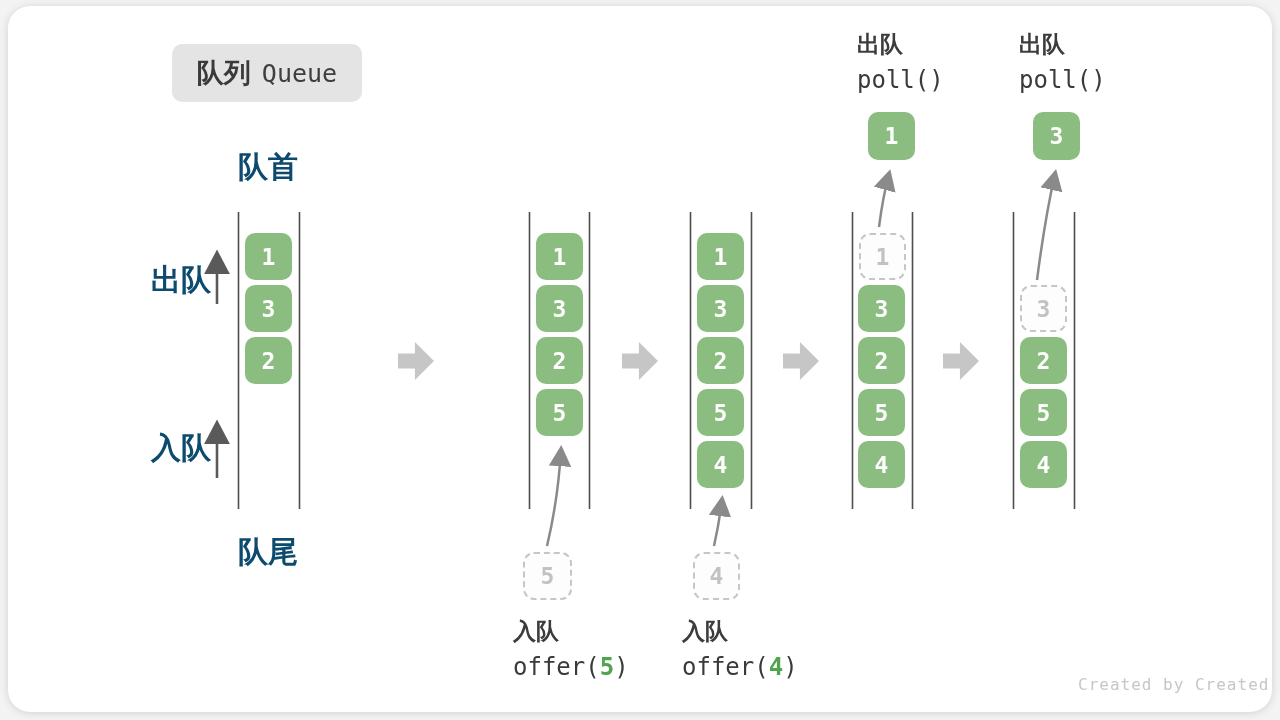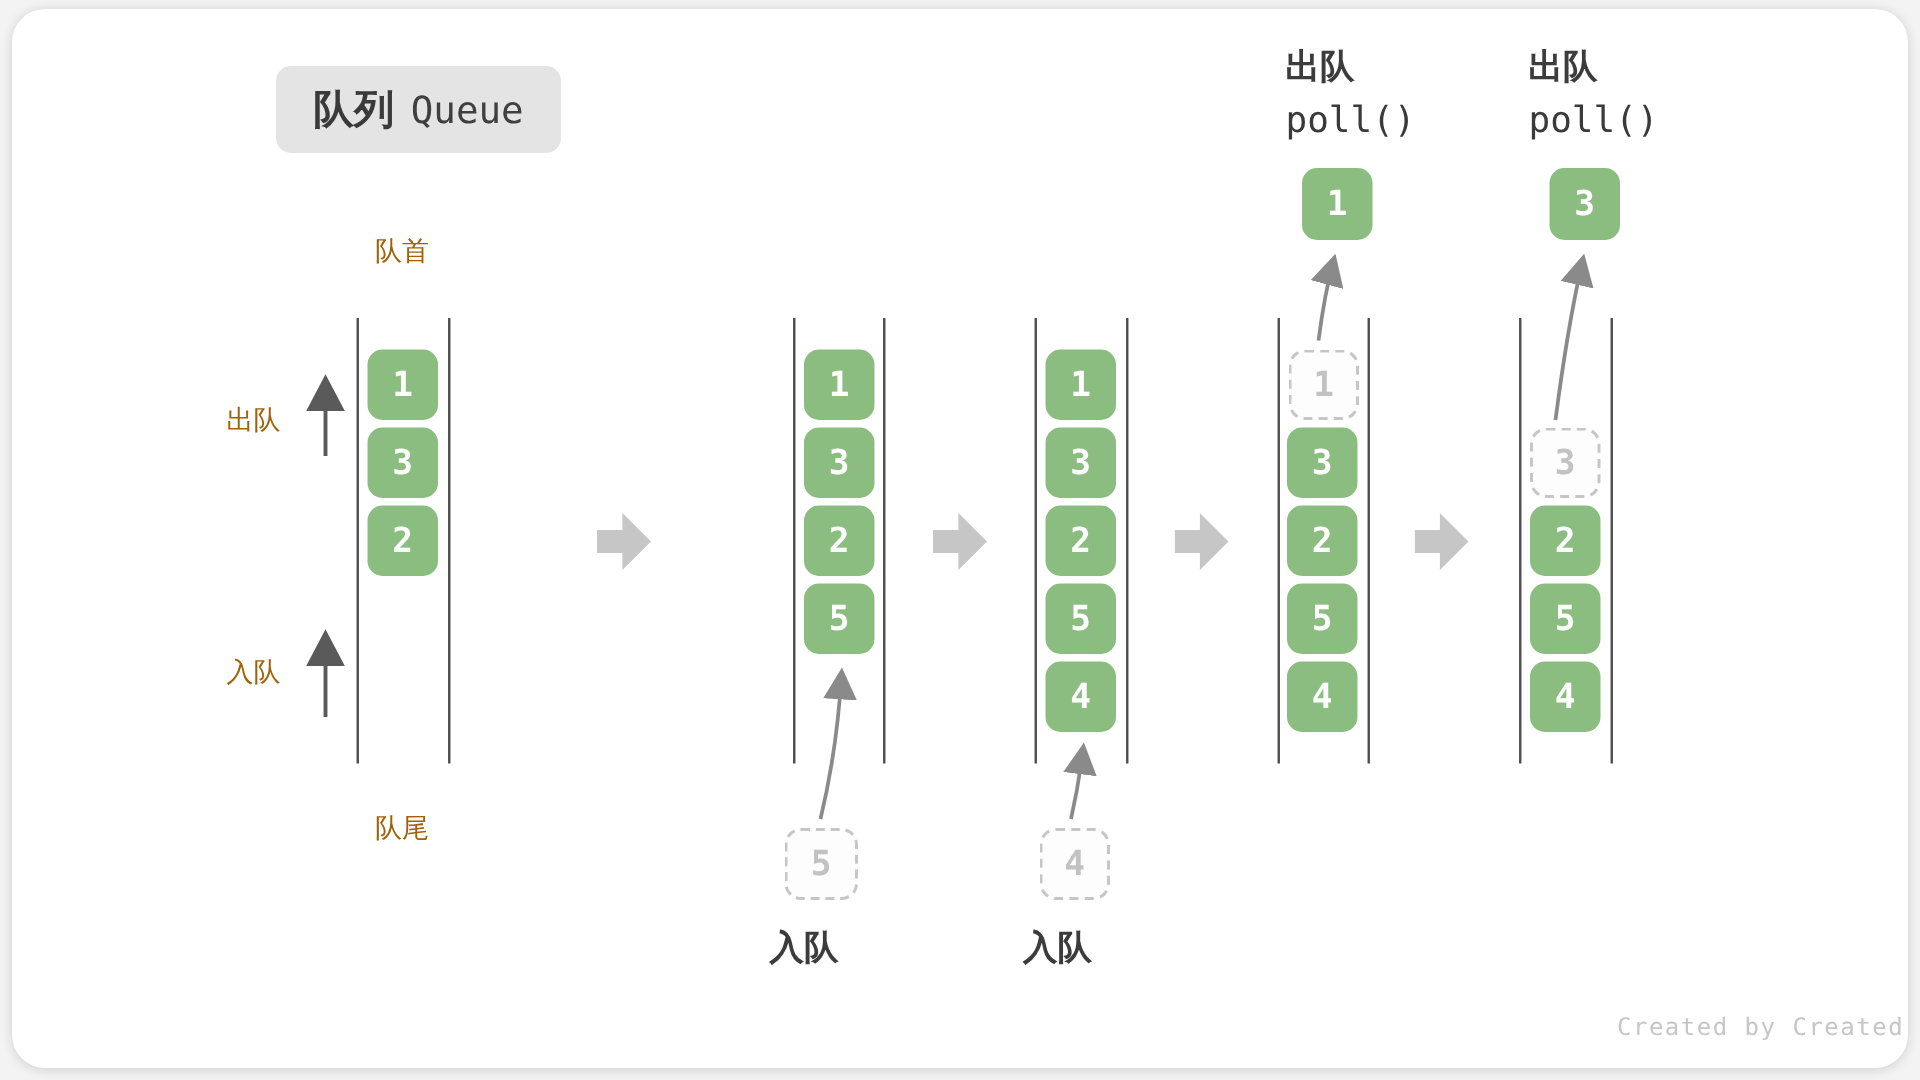--- a/index.html
+++ b/index.html
@@ -13,27 +13,27 @@
   .card {
     position:absolute; left:8px; top:6px; width:1264px; height:706px;
     background:#ffffff; border-radius:22px;
     box-shadow:0 1px 8px rgba(0,0,0,0.14);
   }
   .overlay { position:absolute; left:0; top:0; width:1280px; height:720px; pointer-events:none; }
 
   .title-box {
     position:absolute; left:172px; top:44px; width:190px; height:58px;
     background:#e4e4e4; border-radius:10px;
-    display:flex; align-items:center; justify-content:center; gap:11px;margin-left:12px;
+    display:flex; align-items:center; justify-content:center; gap:11px;
   }
   .title-zh { font-size:27px; font-weight:700; color:#3a3a3a; }
   .title-en { font-family:"DejaVu Sans Mono","Liberation Mono",monospace; font-size:25px; color:#3f3f3f;text-align:right; }
 
   .cjk-label {
-    position:absolute; font-size:18px; font-weight:400; color:#a16207;
+    position:absolute; font-size:30px; font-weight:700; color:#0c4a6e;
     line-height:24px; white-space:nowrap;
   }
   .centered { transform:translateX(-50%); }
 
   .qbox {
     position:absolute; width:47px; height:47px; border-radius:10px;
     display:flex; align-items:center; justify-content:center;
     font-family:"DejaVu Sans Mono","Liberation Mono",monospace;
     font-size:23px; font-weight:600;
   }
@@ -164,18 +164,20 @@
   <div class="act">出队</div>
   <div class="code">poll()</div>
 </div>
 <div class="op" style="left:1019px; top:27px;">
   <div class="act">出队</div>
   <div class="code">poll()</div>
 </div>
 
 <div class="op" style="left:513px; top:614px;">
   <div class="act">入队</div>
+  <div class="code"><span>offer(</span><span class="arg">5</span><span>)</span></div>
 </div>
 <div class="op" style="left:682px; top:614px;">
   <div class="act">入队</div>
+  <div class="code"><span>offer(</span><span class="arg">4</span><span>)</span></div>
 </div>
 
 <div class="footer">Created by Created</div>
 
 </body></html>

